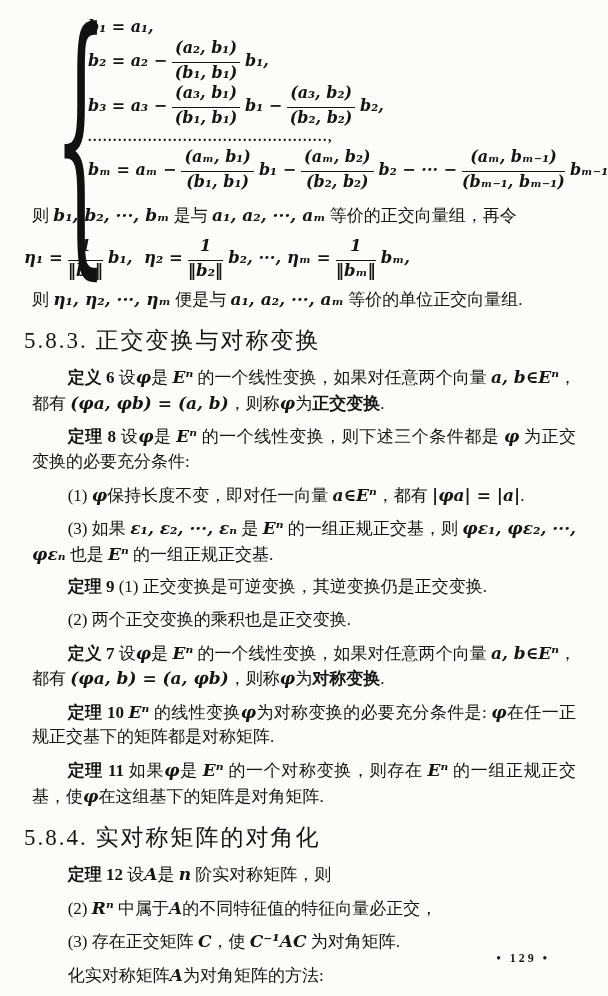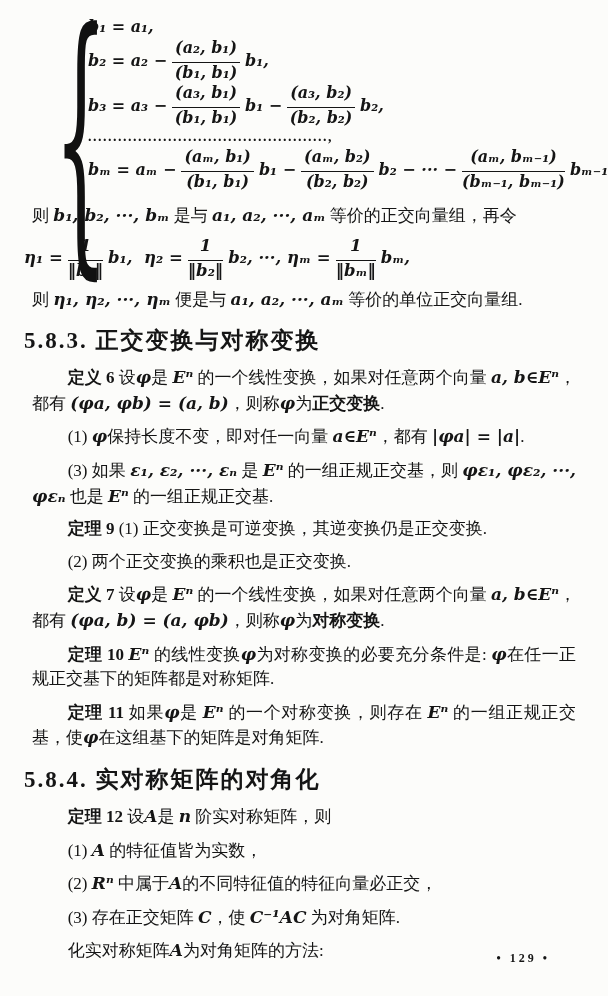--- a/index.html
+++ b/index.html
@@ -3,21 +3,21 @@
 <meta charset="utf-8">
 <style>
   html,body{margin:0;padding:0;}
   .page{position:relative;width:608px;height:996px;background:#fcfcfa;color:#151515;
         font-family:"Liberation Serif","DejaVu Serif",serif;overflow:hidden;}
   .content{padding:12px 24px 0 24px;}
   p.line{margin:8px;font-size:17px;line-height:24.6px;text-align:justify;}
   .ind{text-indent:2.1em;}
   .b{font-weight:bold;}
   .m{font-family:"DejaVu Serif",serif;font-style:italic;font-weight:bold;}
-  h2{font-size:23px;font-weight:bold;margin:14px 0 9px 0;letter-spacing:2px;line-height:30px;}
+  h2{font-size:23px;font-weight:normal;margin:14px 0 9px 0;letter-spacing:2px;line-height:30px;}
   
   .gs{position:relative;margin:0 0 4px 46px;padding:2px 0 2px 18px;}
   .brace{position:absolute;left:-16px;top:-16px;font-size:200px;line-height:200px;
          font-family:"DejaVu Serif",serif;transform:scale(0.42,1.42);transform-origin:left top;
          font-weight:normal;color:#111;}
   .eq-line{display:flex;align-items:center;font-size:16.5px;margin:3px 0;white-space:pre;}
   .eq-line .m{font-size:16px;}
   .frac{display:inline-flex;flex-direction:column;text-align:center;margin:0 5px;
         font-size:14.5px;line-height:17px;}
   .frac .num{border-bottom:1.5px solid #151515;padding:0 3px 6px 3px;}
@@ -47,31 +47,31 @@
 
     <p class="line"><span>则 </span><span class="m">b₁, b₂, ···, bₘ</span><span> 是与 </span><span class="m">a₁, a₂, ···, aₘ</span><span> 等价的正交向量组，再令</span></p>
 
     <div class="eta"><span class="m">η₁ =</span><span class="frac"><span class="num m">1</span><span class="den m">‖b₁‖</span></span><span class="m">b₁,  η₂ =</span><span class="frac"><span class="num m">1</span><span class="den m">‖b₂‖</span></span><span class="m">b₂, ···, ηₘ =</span><span class="frac"><span class="num m">1</span><span class="den m">‖bₘ‖</span></span><span class="m">bₘ,</span></div>
 
     <p class="line"><span>则 </span><span class="m">η₁, η₂, ···, ηₘ</span><span> 便是与 </span><span class="m">a₁, a₂, ···, aₘ</span><span> 等价的单位正交向量组.</span></p>
 
     <h2>5.8.3. 正交变换与对称变换</h2>
 
     <p class="line ind"><span class="b">定义 6</span><span>  设</span><span class="m">φ</span><span>是 </span><span class="m">Eⁿ</span><span> 的一个线性变换，如果对任意两个向量 </span><span class="m">a, b∈Eⁿ</span><span>，都有 </span><span class="m">(φa, φb) = (a, b)</span><span>，则称</span><span class="m">φ</span><span>为</span><span class="b">正交变换</span><span>.</span></p>
+    <p class="line ind"><span class="b">定理 8</span><span>  设</span><span class="m">φ</span><span>是 </span><span class="m">Eⁿ</span><span> 的一个线性变换，则下述三个条件都是 </span><span class="m">φ</span><span> 为正交变换的必要充分条件:</span></p>
     <p class="line ind"><span>(1) </span><span class="m">φ</span><span>保持长度不变，即对任一向量 </span><span class="m">a∈Eⁿ</span><span>，都有 </span><span class="m">|φa| = |a|</span><span>.</span></p>
     <p class="line ind"><span>(3) 如果 </span><span class="m">ε₁, ε₂, ···, εₙ</span><span> 是 </span><span class="m">Eⁿ</span><span> 的一组正规正交基，则 </span><span class="m">φε₁, φε₂, ···, φεₙ</span><span> 也是 </span><span class="m">Eⁿ</span><span> 的一组正规正交基.</span></p>
     <p class="line ind"><span class="b">定理 9</span><span>  (1) 正交变换是可逆变换，其逆变换仍是正交变换.</span></p>
     <p class="line ind"><span>(2) 两个正交变换的乘积也是正交变换.</span></p>
     <p class="line ind"><span class="b">定义 7</span><span>  设</span><span class="m">φ</span><span>是 </span><span class="m">Eⁿ</span><span> 的一个线性变换，如果对任意两个向量 </span><span class="m">a, b∈Eⁿ</span><span>，都有 </span><span class="m">(φa, b) = (a, φb)</span><span>，则称</span><span class="m">φ</span><span>为</span><span class="b">对称变换</span><span>.</span></p>
     <p class="line ind"><span class="b">定理 10</span><span>  </span><span class="m">Eⁿ</span><span> 的线性变换</span><span class="m">φ</span><span>为对称变换的必要充分条件是: </span><span class="m">φ</span><span>在任一正规正交基下的矩阵都是对称矩阵.</span></p>
     <p class="line ind"><span class="b">定理 11</span><span>  如果</span><span class="m">φ</span><span>是 </span><span class="m">Eⁿ</span><span> 的一个对称变换，则存在 </span><span class="m">Eⁿ</span><span> 的一组正规正交基，使</span><span class="m">φ</span><span>在这组基下的矩阵是对角矩阵.</span></p>
 
     <h2>5.8.4. 实对称矩阵的对角化</h2>
 
     <p class="line ind"><span class="b">定理 12</span><span>  设</span><span class="m">A</span><span>是 </span><span class="m">n</span><span> 阶实对称矩阵，则</span></p>
-    <p class="line ind"><span>(1) </span><span class="m">A</span><span> 的特征值皆为实数，</span></p>
     <p class="line ind"><span>(2) </span><span class="m">Rⁿ</span><span> 中属于</span><span class="m">A</span><span>的不同特征值的特征向量必正交，</span></p>
     <p class="line ind"><span>(3) 存在正交矩阵 </span><span class="m">C</span><span>，使 </span><span class="m">C⁻¹AC</span><span> 为对角矩阵.</span></p>
     <p class="line ind"><span>化实对称矩阵</span><span class="m">A</span><span>为对角矩阵的方法:</span></p>
   </div>
 
   <div class="pagenum">• 129 •</div>
 </div>
 
 </body></html>

